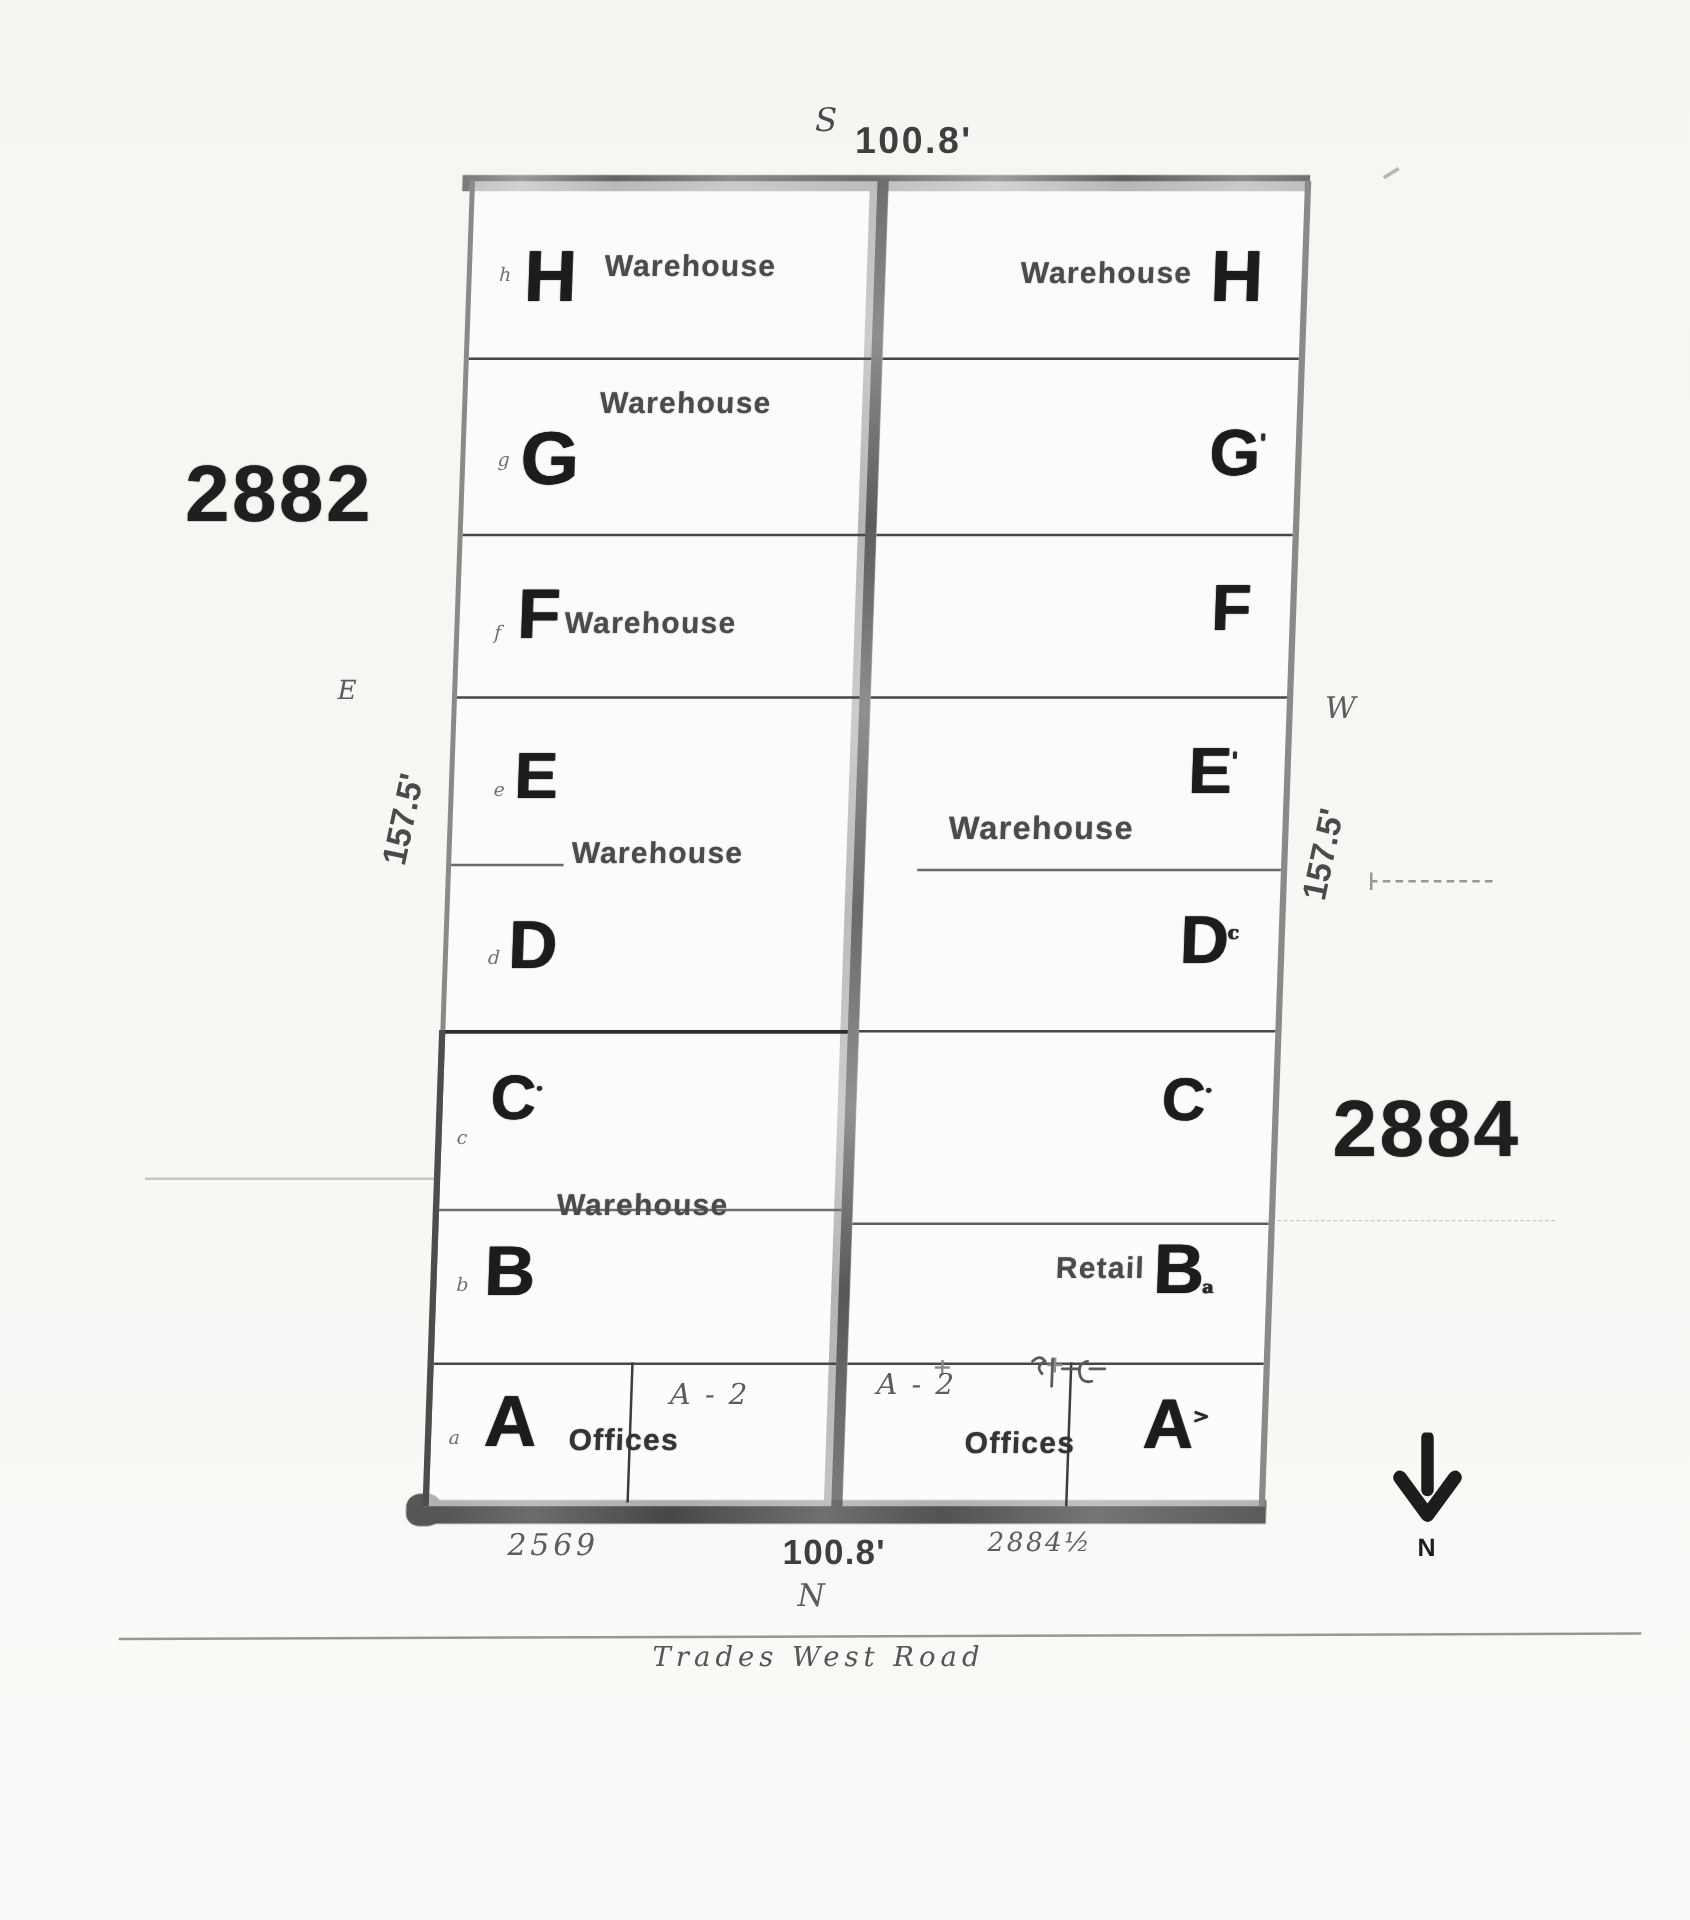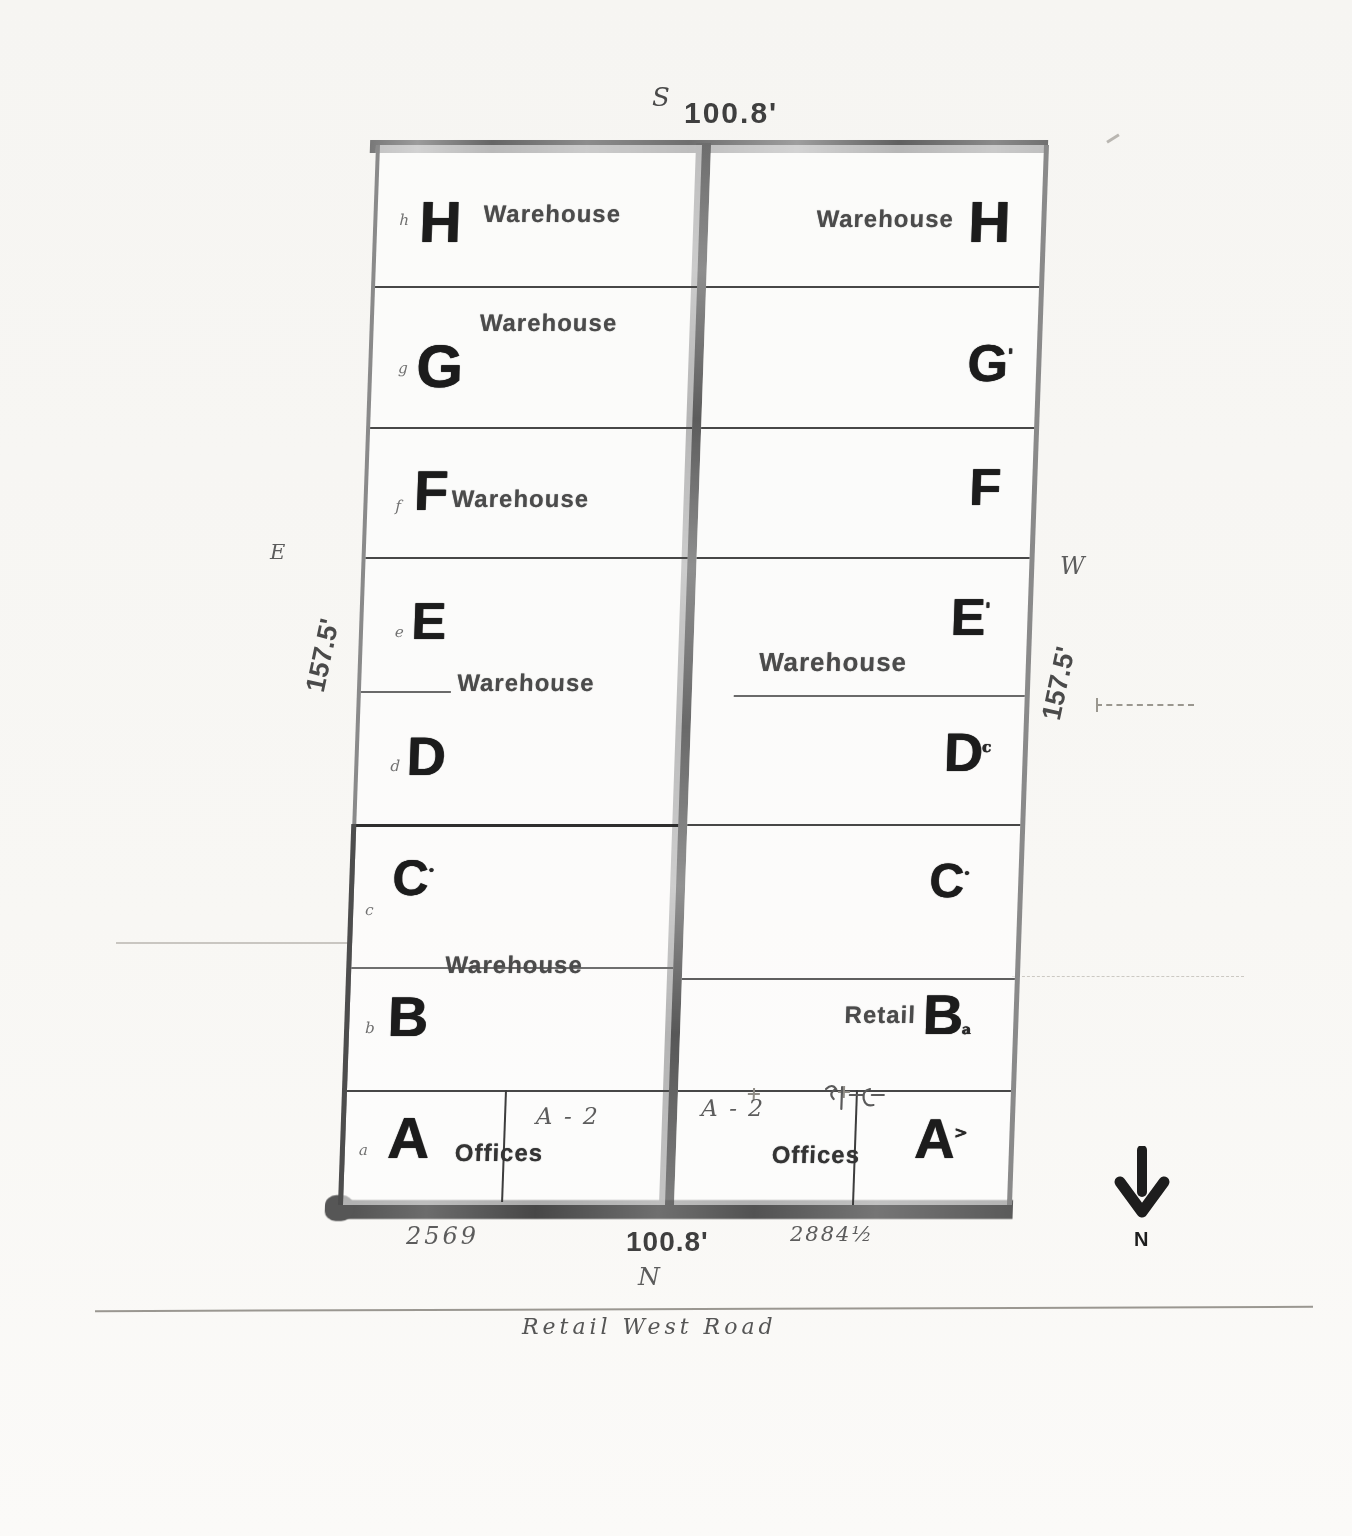--- a/index.html
+++ b/index.html
@@ -23,20 +23,22 @@
 </head>
 <body>
 
 <div id="paper">
 
   <span class="hand" style="left:652px;top:82px;font-size:26px;color:#4a4a4a;">S</span>
   <span class="dimtxt" style="left:684px;top:96px;font-size:30px;letter-spacing:2px;">100.8'</span>
 
   <div class="faint" style="left:1106px;top:137px;width:14px;height:3px;transform:rotate(-32deg);background:#b9b6b1;"></div>
 
+  <span class="bignum" style="left:148px;top:358px;">2882</span>
+  <span class="bignum" style="left:1066px;top:866px;">2884</span>
 
   <span class="hand" style="left:270px;top:540px;font-size:21px;">E</span>
   <span class="dimtxt" style="left:278px;top:640px;font-size:27px;transform:rotate(-78deg);transform-origin:center;width:90px;text-align:center;color:#4a4a4a;">157.5'</span>
 
   <span class="hand" style="left:1060px;top:552px;font-size:24px;">W</span>
   <span class="dimtxt" style="left:1014px;top:668px;font-size:27px;transform:rotate(-78deg);transform-origin:center;width:90px;text-align:center;color:#4a4a4a;">157.5'</span>
   <div style="position:absolute;left:1096px;top:704px;width:98px;border-top:2px dashed #9a978f;"></div>
   <div class="faint" style="left:1096px;top:698px;width:2px;height:14px;background:#9a978f;"></div>
 
   <div class="faint" style="left:116px;top:942px;width:236px;height:2px;"></div>
@@ -139,21 +141,21 @@
       <span class="bigL" style="left:238px;top:966px;font-size:56px;"><span>A</span><span class="mark" style="font-size:16px;">&gt;</span></span>
     </div>
   </div>
 
   <span class="hand" style="left:406px;top:1222px;font-size:24px;letter-spacing:3px;">2569</span>
   <span class="dimtxt" style="left:626px;top:1226px;font-size:28px;letter-spacing:1px;">100.8'</span>
   <span class="hand" style="left:638px;top:1262px;font-size:25px;">N</span>
   <span class="hand" style="left:790px;top:1222px;font-size:21px;letter-spacing:2px;">2884½</span>
 
   <div style="position:absolute;left:95px;top:1308px;width:1218px;height:2px;background:#9a9791;transform:rotate(-0.2deg);"></div>
-  <span class="hand" style="left:522px;top:1314px;font-size:22px;letter-spacing:4px;color:#555;">Retail West Road</span>
+  <span class="hand" style="left:522px;top:1314px;font-size:22px;letter-spacing:4px;color:#555;">Trades West Road</span>
 
   <svg style="position:absolute;left:1112px;top:1146px;" width="60" height="76" viewBox="0 0 60 76">
     <path d="M30 4 L30 46" stroke="#1d1d1d" stroke-width="10" stroke-linecap="round"></path>
     <path d="M8 36 L30 66 L52 36" stroke="#1d1d1d" stroke-width="11" fill="none" stroke-linejoin="round" stroke-linecap="round"></path>
   </svg>
   <span style="position:absolute;left:1134px;top:1228px;font-family:'Liberation Sans',sans-serif;font-weight:900;font-size:20px;color:#1d1d1d;">N</span>
 
 </div>
 
 </body></html>

